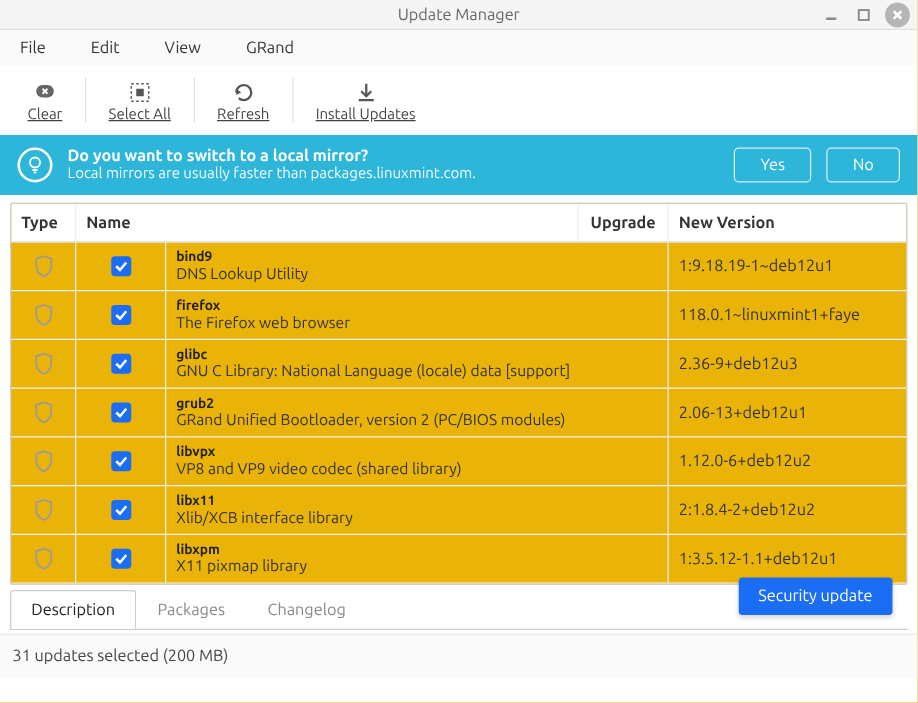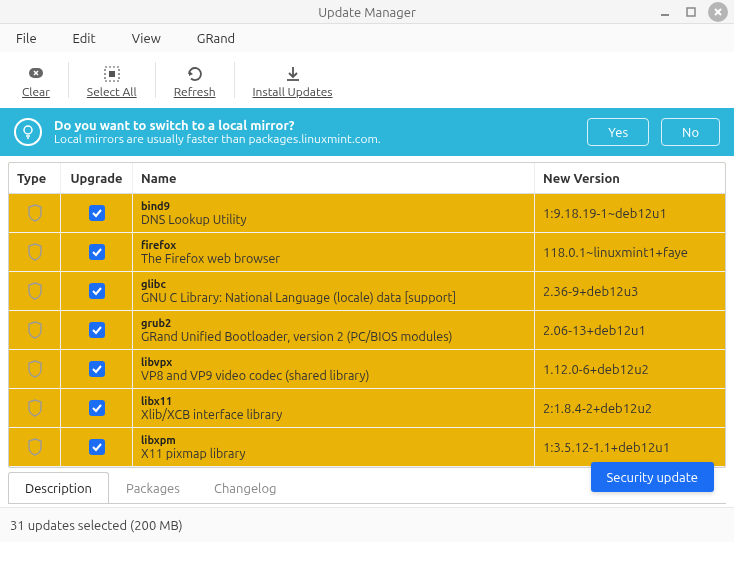--- a/index.html
+++ b/index.html
@@ -282,22 +282,22 @@
     <div class="sub">Local mirrors are usually faster than packages.linuxmint.com.</div>
   </div>
   <div class="bbtn">Yes</div>
   <div class="bbtn">No</div>
 </div>
 
 <div class="tablewrap">
   <div class="table-scroll">
     <div class="thead">
       <div class="th col-type">Type</div>
+      <div class="th col-name">Name</div>
       <div class="th col-upg">Upgrade</div>
-      <div class="th col-name">Name</div>
       <div class="th col-ver">New Version</div>
     </div>
     <div id="rows">
         <div class="trow">
           <div class="td col-type shield">
             <svg width="16" height="18" viewBox="0 0 16 18">
               <path d="M8 1 L14 3 V9 C14 13 11 16 8 17 C5 16 2 13 2 9 V3 Z" fill="none" stroke="#9a9a9a" stroke-width="1.4"></path>
             </svg>
           </div>
           <div class="td col-upg">

